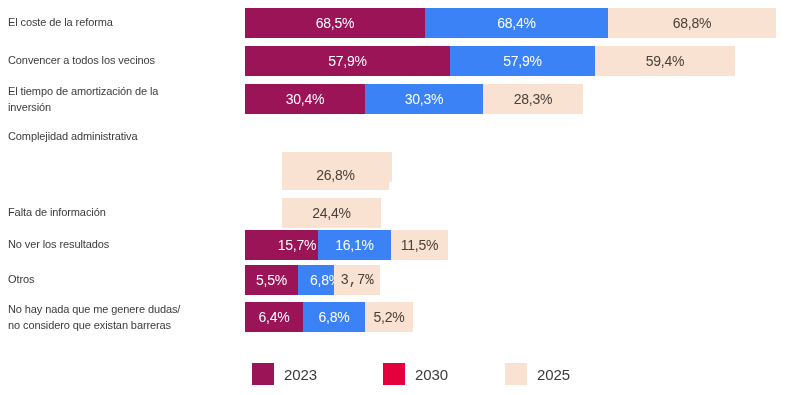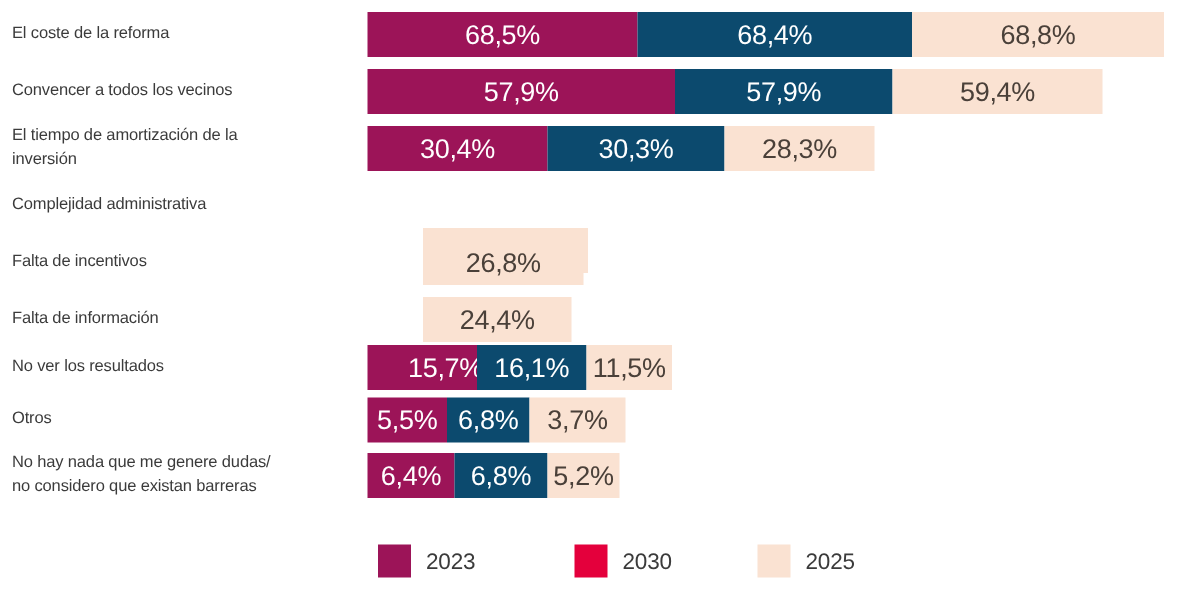--- a/index.html
+++ b/index.html
@@ -35,27 +35,27 @@
     line-height: 15.5px;
     letter-spacing: -0.1px;
     white-space: pre-line;
     text-align: left;
   }
   .seg {
     height: 30px;
     display: flex;
     align-items: center;
     justify-content: center;
-    font-size: 18px;
+    font-size: 14px;
     letter-spacing: -0.2px;
     white-space: nowrap;
     overflow: hidden;
   }
   .seg-2023 { background: #9c1458; color: #ffffff; }
-  .seg-2024 { background: #0c4a6e; color: #ffffff; }
+  .seg-2024 { background: #3b82f6; color: #ffffff; }
   .seg-2025 { background: #fae2d2; color: #4a4039; }
 
   
   #legend {
     position: absolute;
     left: 0;
     top: 362px;
     width: 798px;
     height: 26px;
   }
@@ -123,21 +123,20 @@
           <span>28,3%</span>
         </div>
       </div>
       <div class="row" style="top: 122px; padding-left: 26px;">
         <div class="row-label">Complejidad administrativa</div>
         <div class="seg seg-2025" style="position: absolute; left: 282px; width: 110px; top: 0px; margin-top: 30px;">
           <span>27,4%</span>
         </div>
       </div>
       <div class="row" style="top: 160px;">
-        <div class="row-label">Falta de incentivos</div>
         <div class="seg seg-2025" style="position: absolute; left: 282px; width: 107px; top: 0px;">
           <span>26,8%</span>
         </div>
       </div>
       <div class="row" style="top: 198px;">
         <div class="row-label">Falta de información</div>
         <div class="seg seg-2025" style="position: absolute; left: 282px; width: 99px; top: 0px;">
           <span>24,4%</span>
         </div>
       </div>
@@ -154,21 +153,21 @@
         </div>
       </div>
       <div class="row" style="top: 265px;">
         <div class="row-label">Otros</div>
         <div class="seg seg-2023" style="position: absolute; left: 245px; width: 53px; top: 0px;">
           <span>5,5%</span>
         </div>
         <div class="seg seg-2024" style="position: absolute; left: 298px; width: 55px; top: 0px;">
           <span>6,8%</span>
         </div>
-        <div class="seg seg-2025" style="position: absolute; left: 353px; width: 64px; top: 0px;">
+        <div class="seg seg-2025" style="position: absolute; left: 334px; width: 46px; top: 0px; font-family: Liberation Mono, monospace;">
           <span>3,7%</span>
         </div>
       </div>
       <div class="row" style="top: 302px;">
         <div class="row-label">No hay nada que me genere dudas/
 no considero que existan barreras</div>
         <div class="seg seg-2023" style="position: absolute; left: 245px; width: 58px; top: 0px;">
           <span>6,4%</span>
         </div>
         <div class="seg seg-2024" style="position: absolute; left: 303px; width: 62px; top: 0px;">

